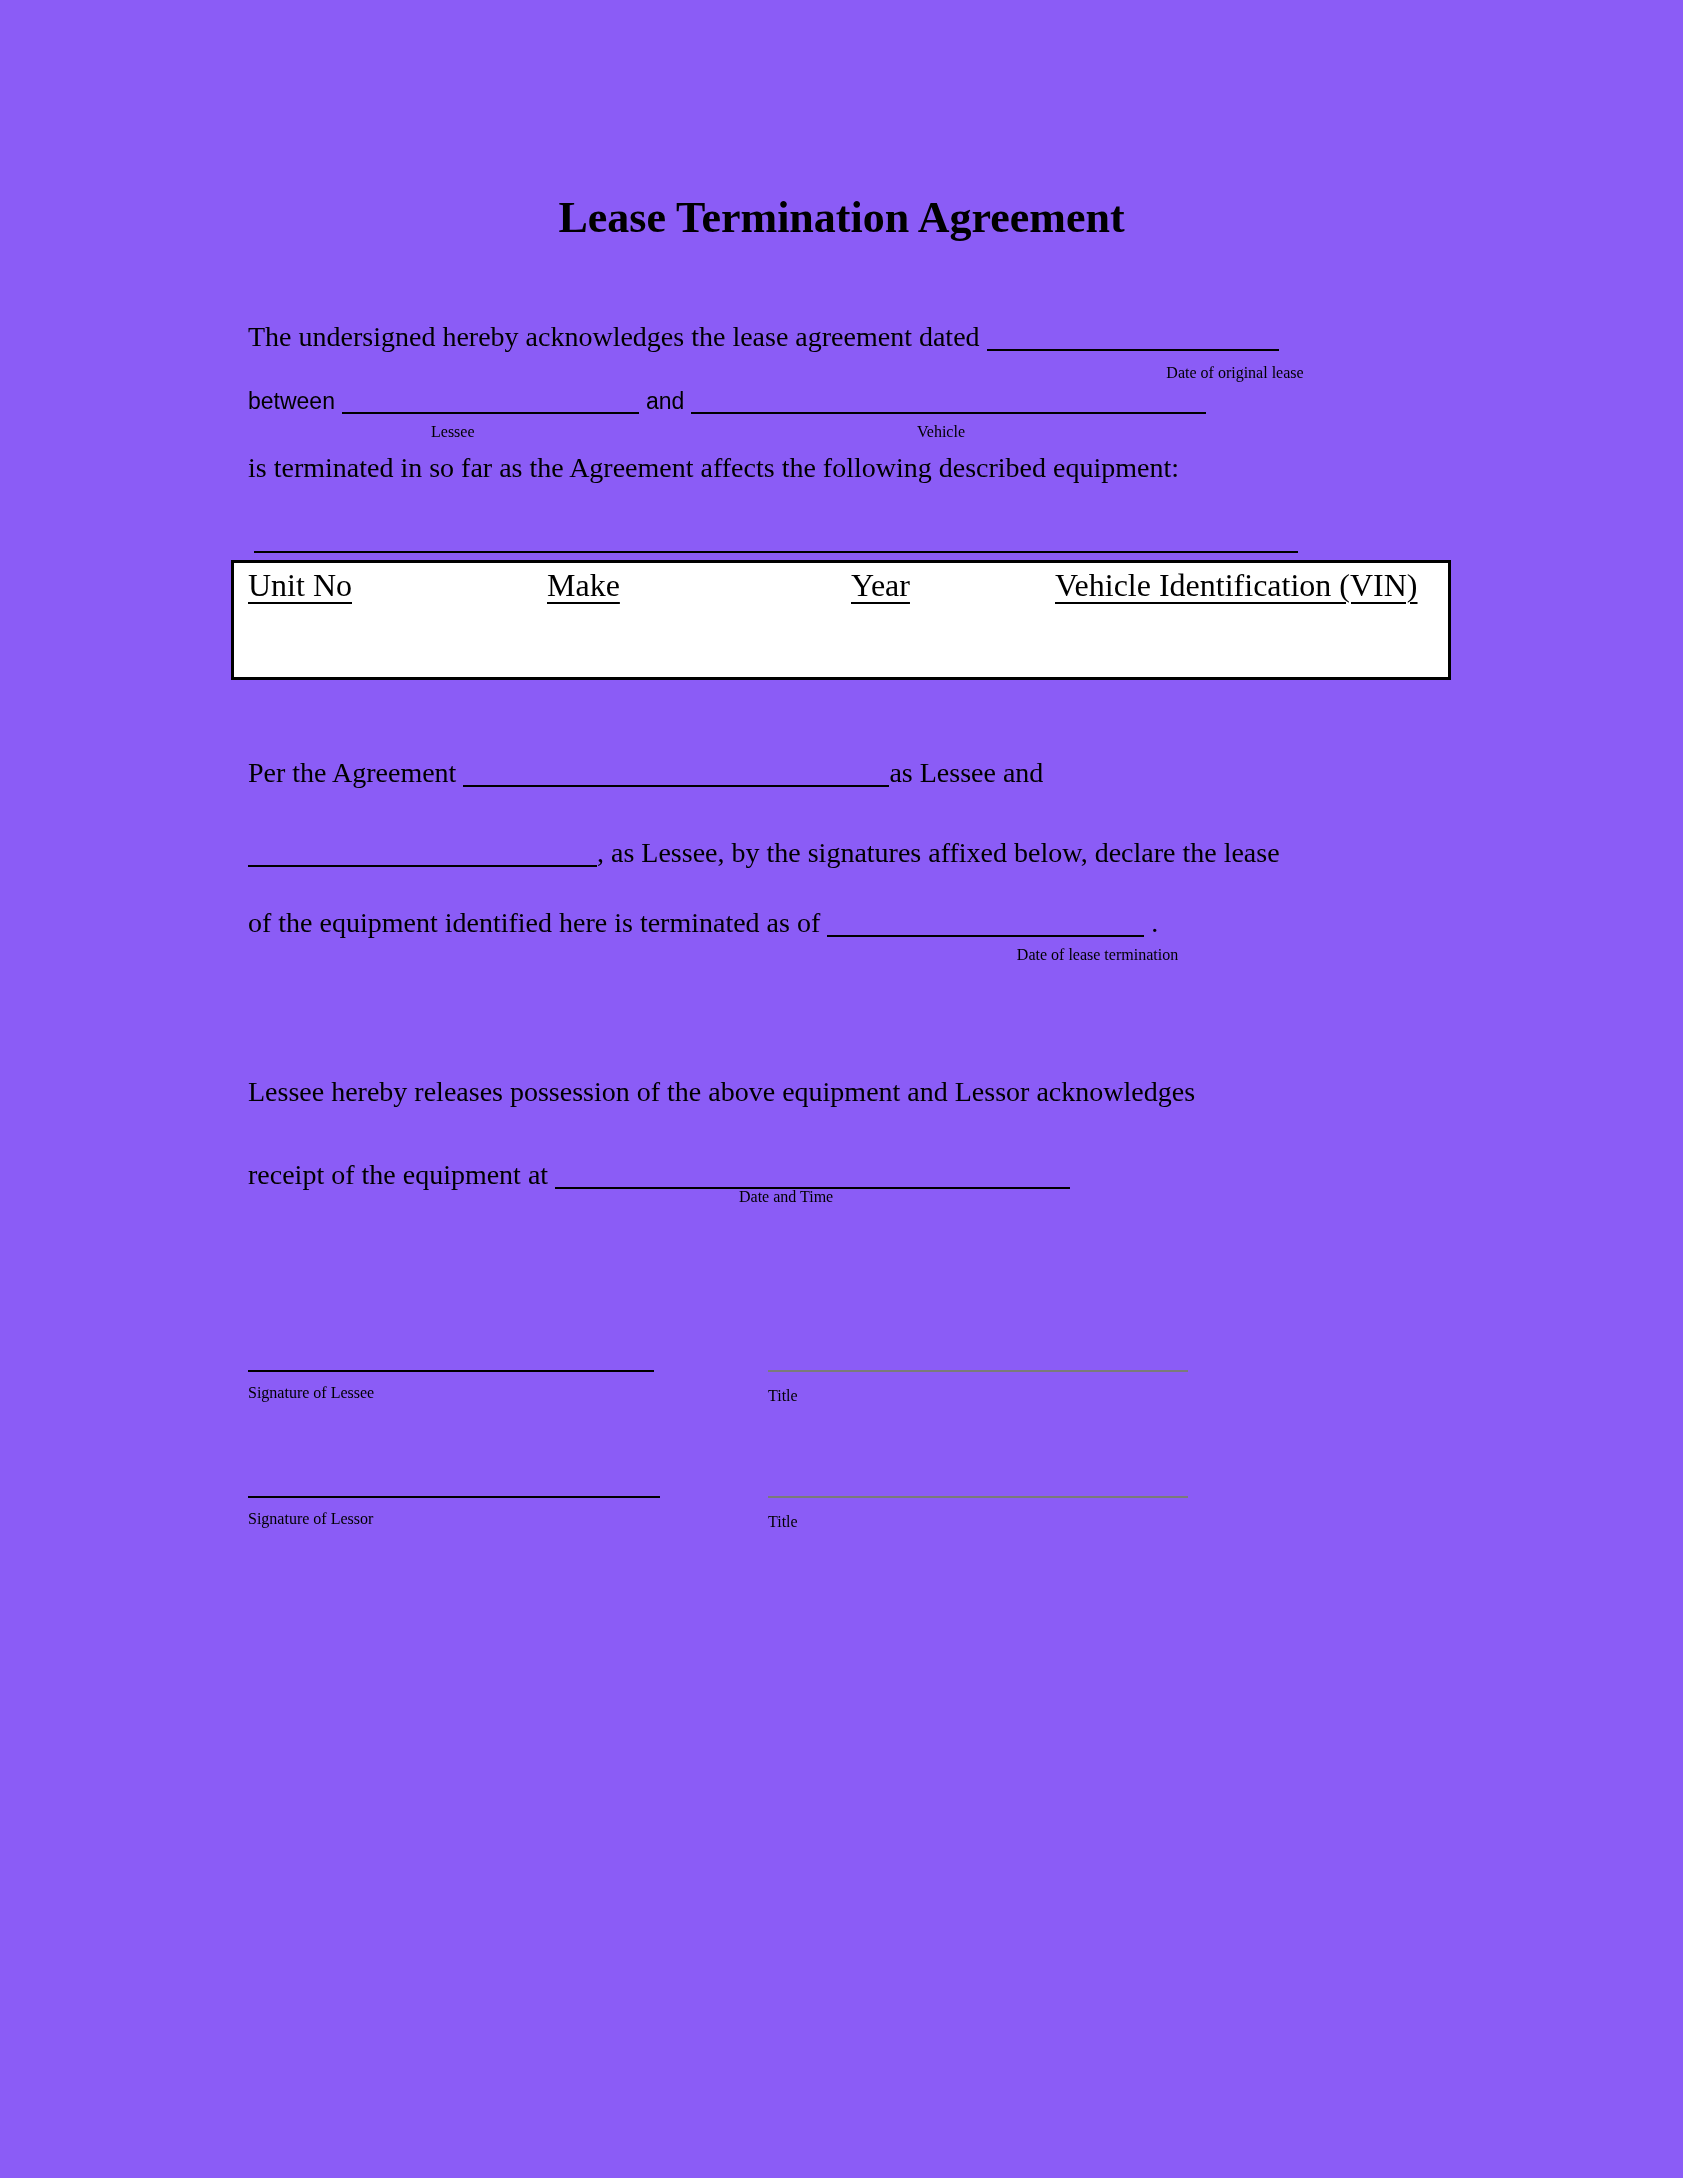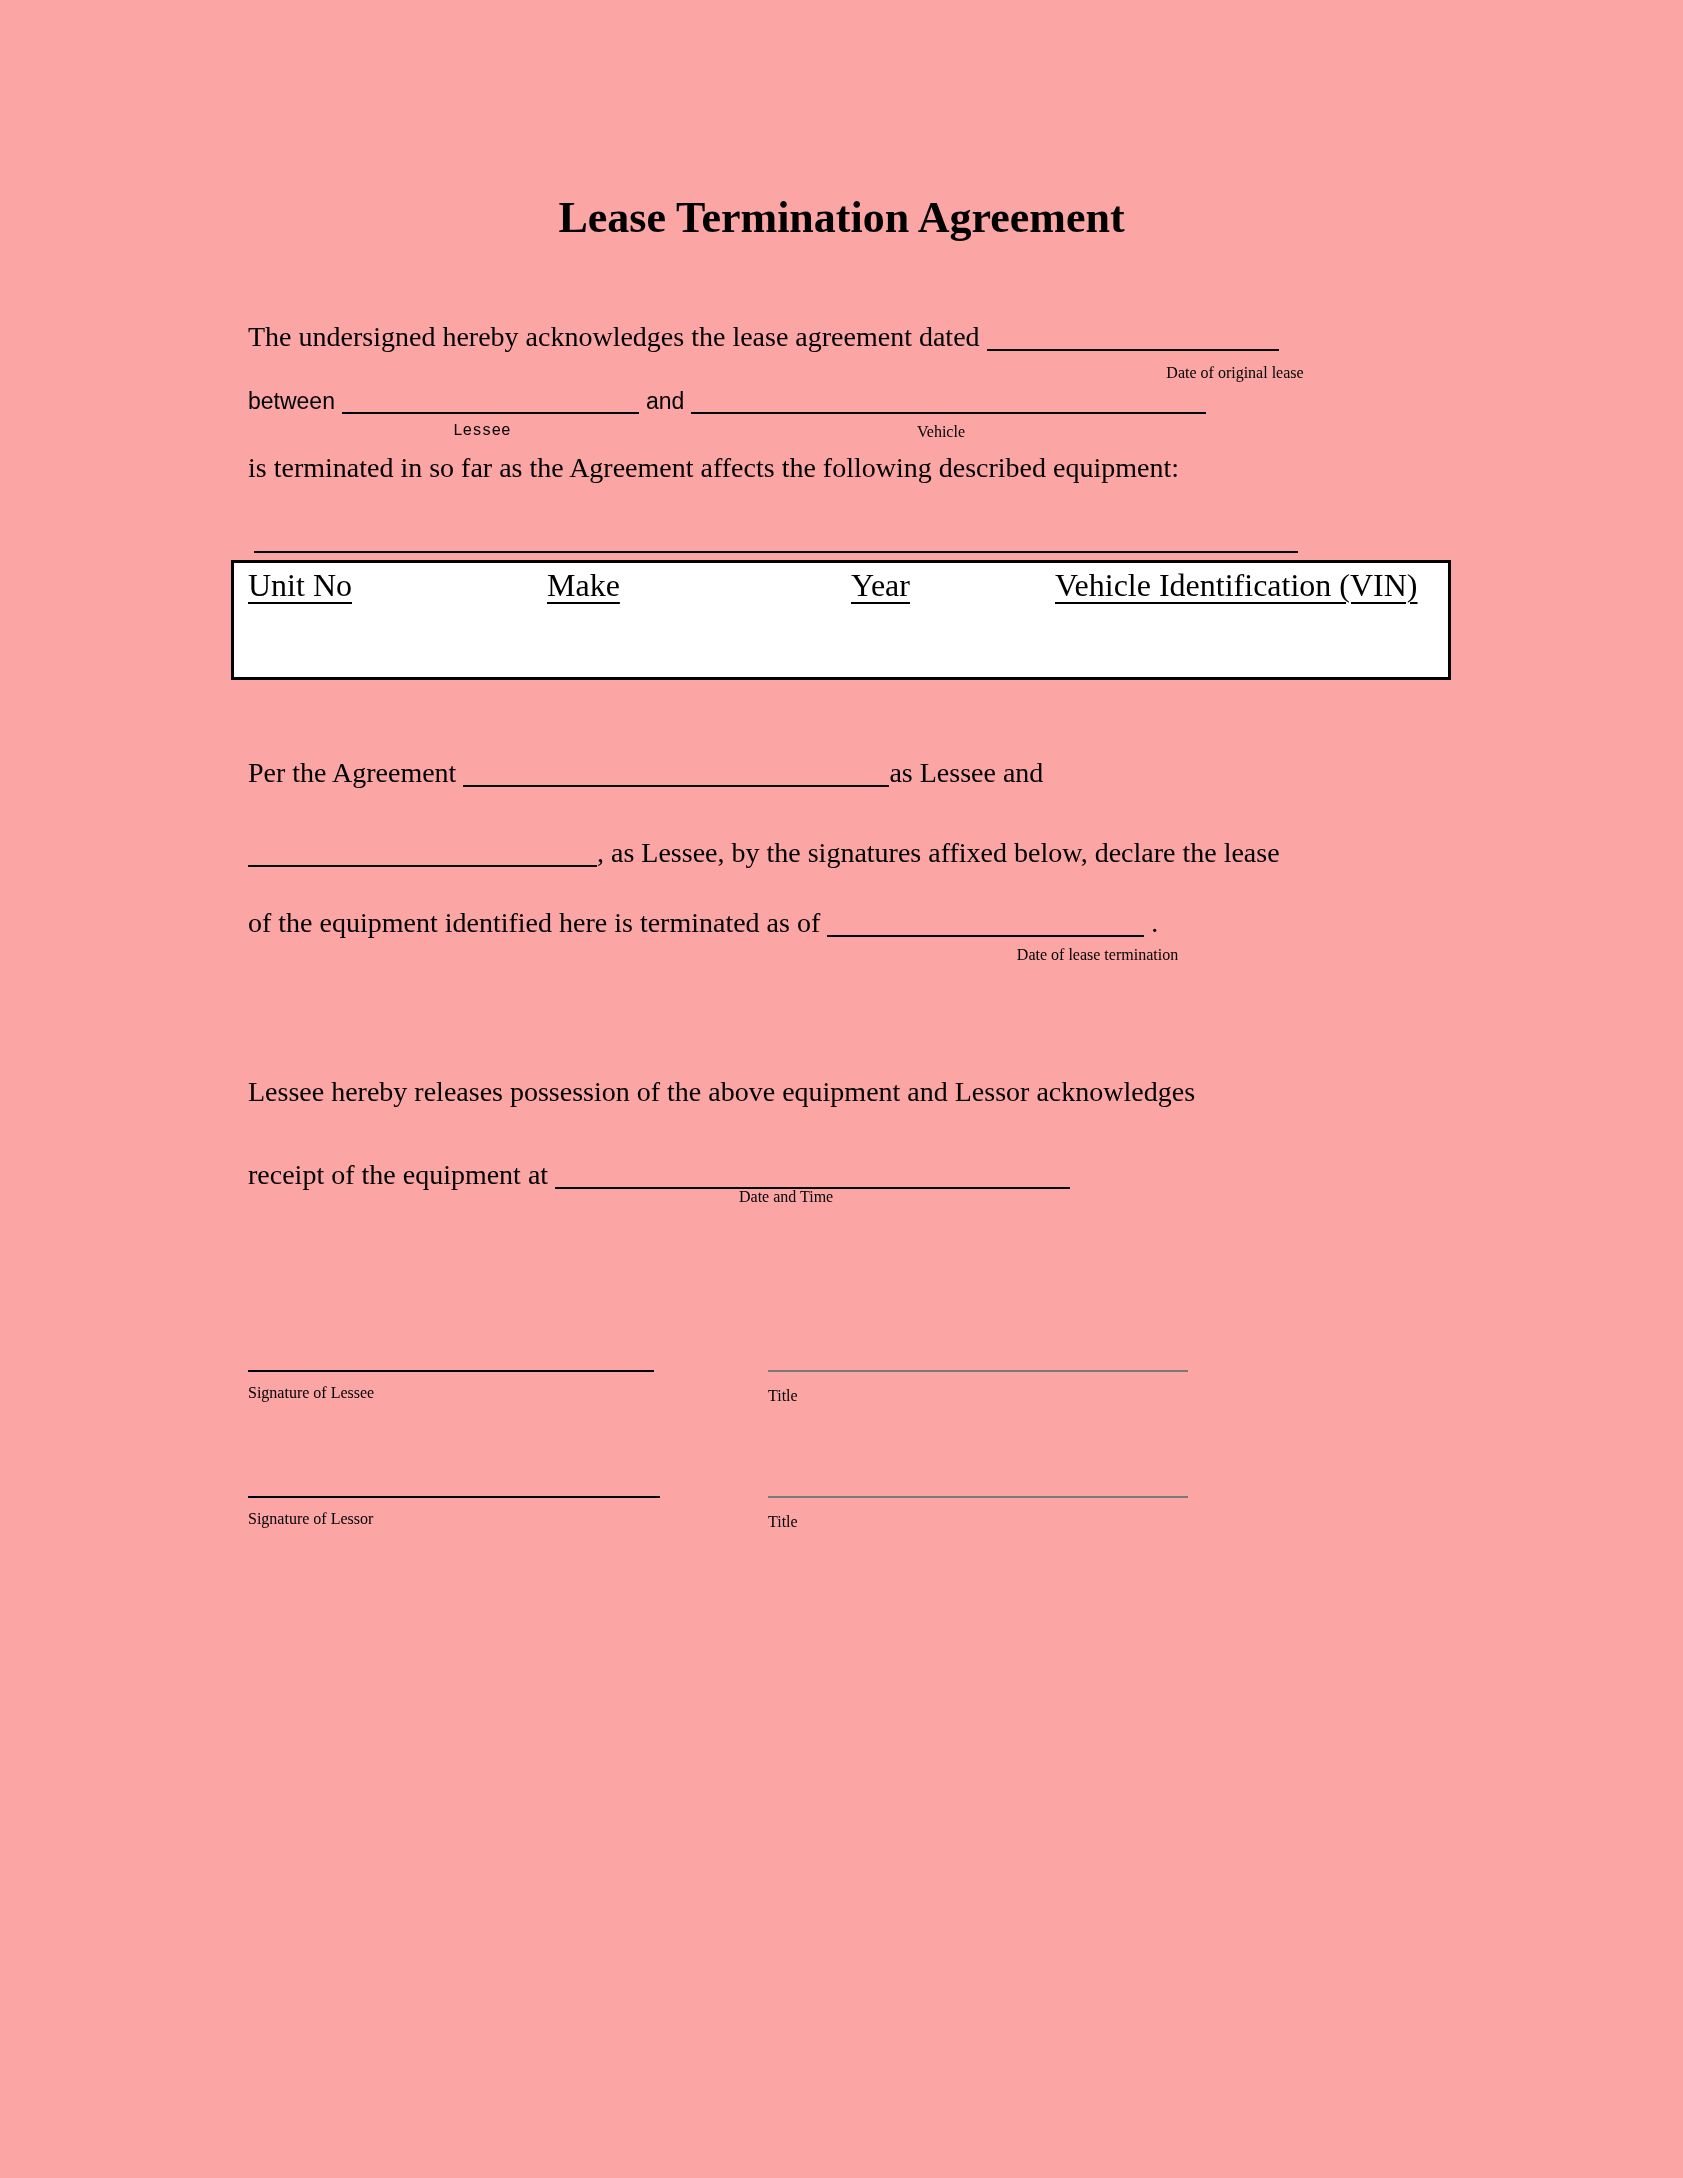--- a/index.html
+++ b/index.html
@@ -1,20 +1,20 @@
 <!DOCTYPE html>
 <html><head>
 <meta charset="utf-8">
 <style>
   html, body { margin: 0; padding: 0; background: #ffffff; }
   .page {
     position: relative;
     width: 1683px;
     height: 2178px;
-    background: #fca5a5;
+    background: #8b5cf6;
     font-family: "Liberation Serif", "DejaVu Serif", serif;
     color: #000000;
     overflow: hidden;
   }
   .line {
     position: absolute;
     font-size: 28px;
     line-height: 1.2;
     white-space: nowrap;
   }
@@ -76,21 +76,21 @@
     <span class="blank" style="width:292px;"></span>
   </div>
   <div class="caption centered" style="left:1089px; top:363px; width:292px;">Date of original lease</div>
 
   <div class="line" style="left:248px; top:383px;">
     <span class="sans">between</span>
     <span class="blank" style="width:297px;"></span>
     <span class="sans">and</span>
     <span class="blank" style="width:515px;"></span>
   </div>
-  <div class="caption" style="left:453px; top:422px;font-family:Liberation Mono, monospace;">Lessee</div>
+  <div class="caption" style="left:431px; top:422px;">Lessee</div>
   <div class="caption" style="left:917px; top:422px;">Vehicle</div>
 
   <div class="line" style="left:248px; top:451px;">is terminated in so far as the Agreement affects the following described equipment:</div>
 
   <div class="hrule" style="left:254px; top:551px; width:1044px;"></div>
 
   <div class="equip-box" style="left:231px; top:560px; width:1214px; height:114px;"></div>
   <div class="th" style="left:248px; top:566px;">Unit No</div>
   <div class="th" style="left:547px; top:566px;">Make</div>
   <div class="th" style="left:851px; top:566px;">Year</div>

